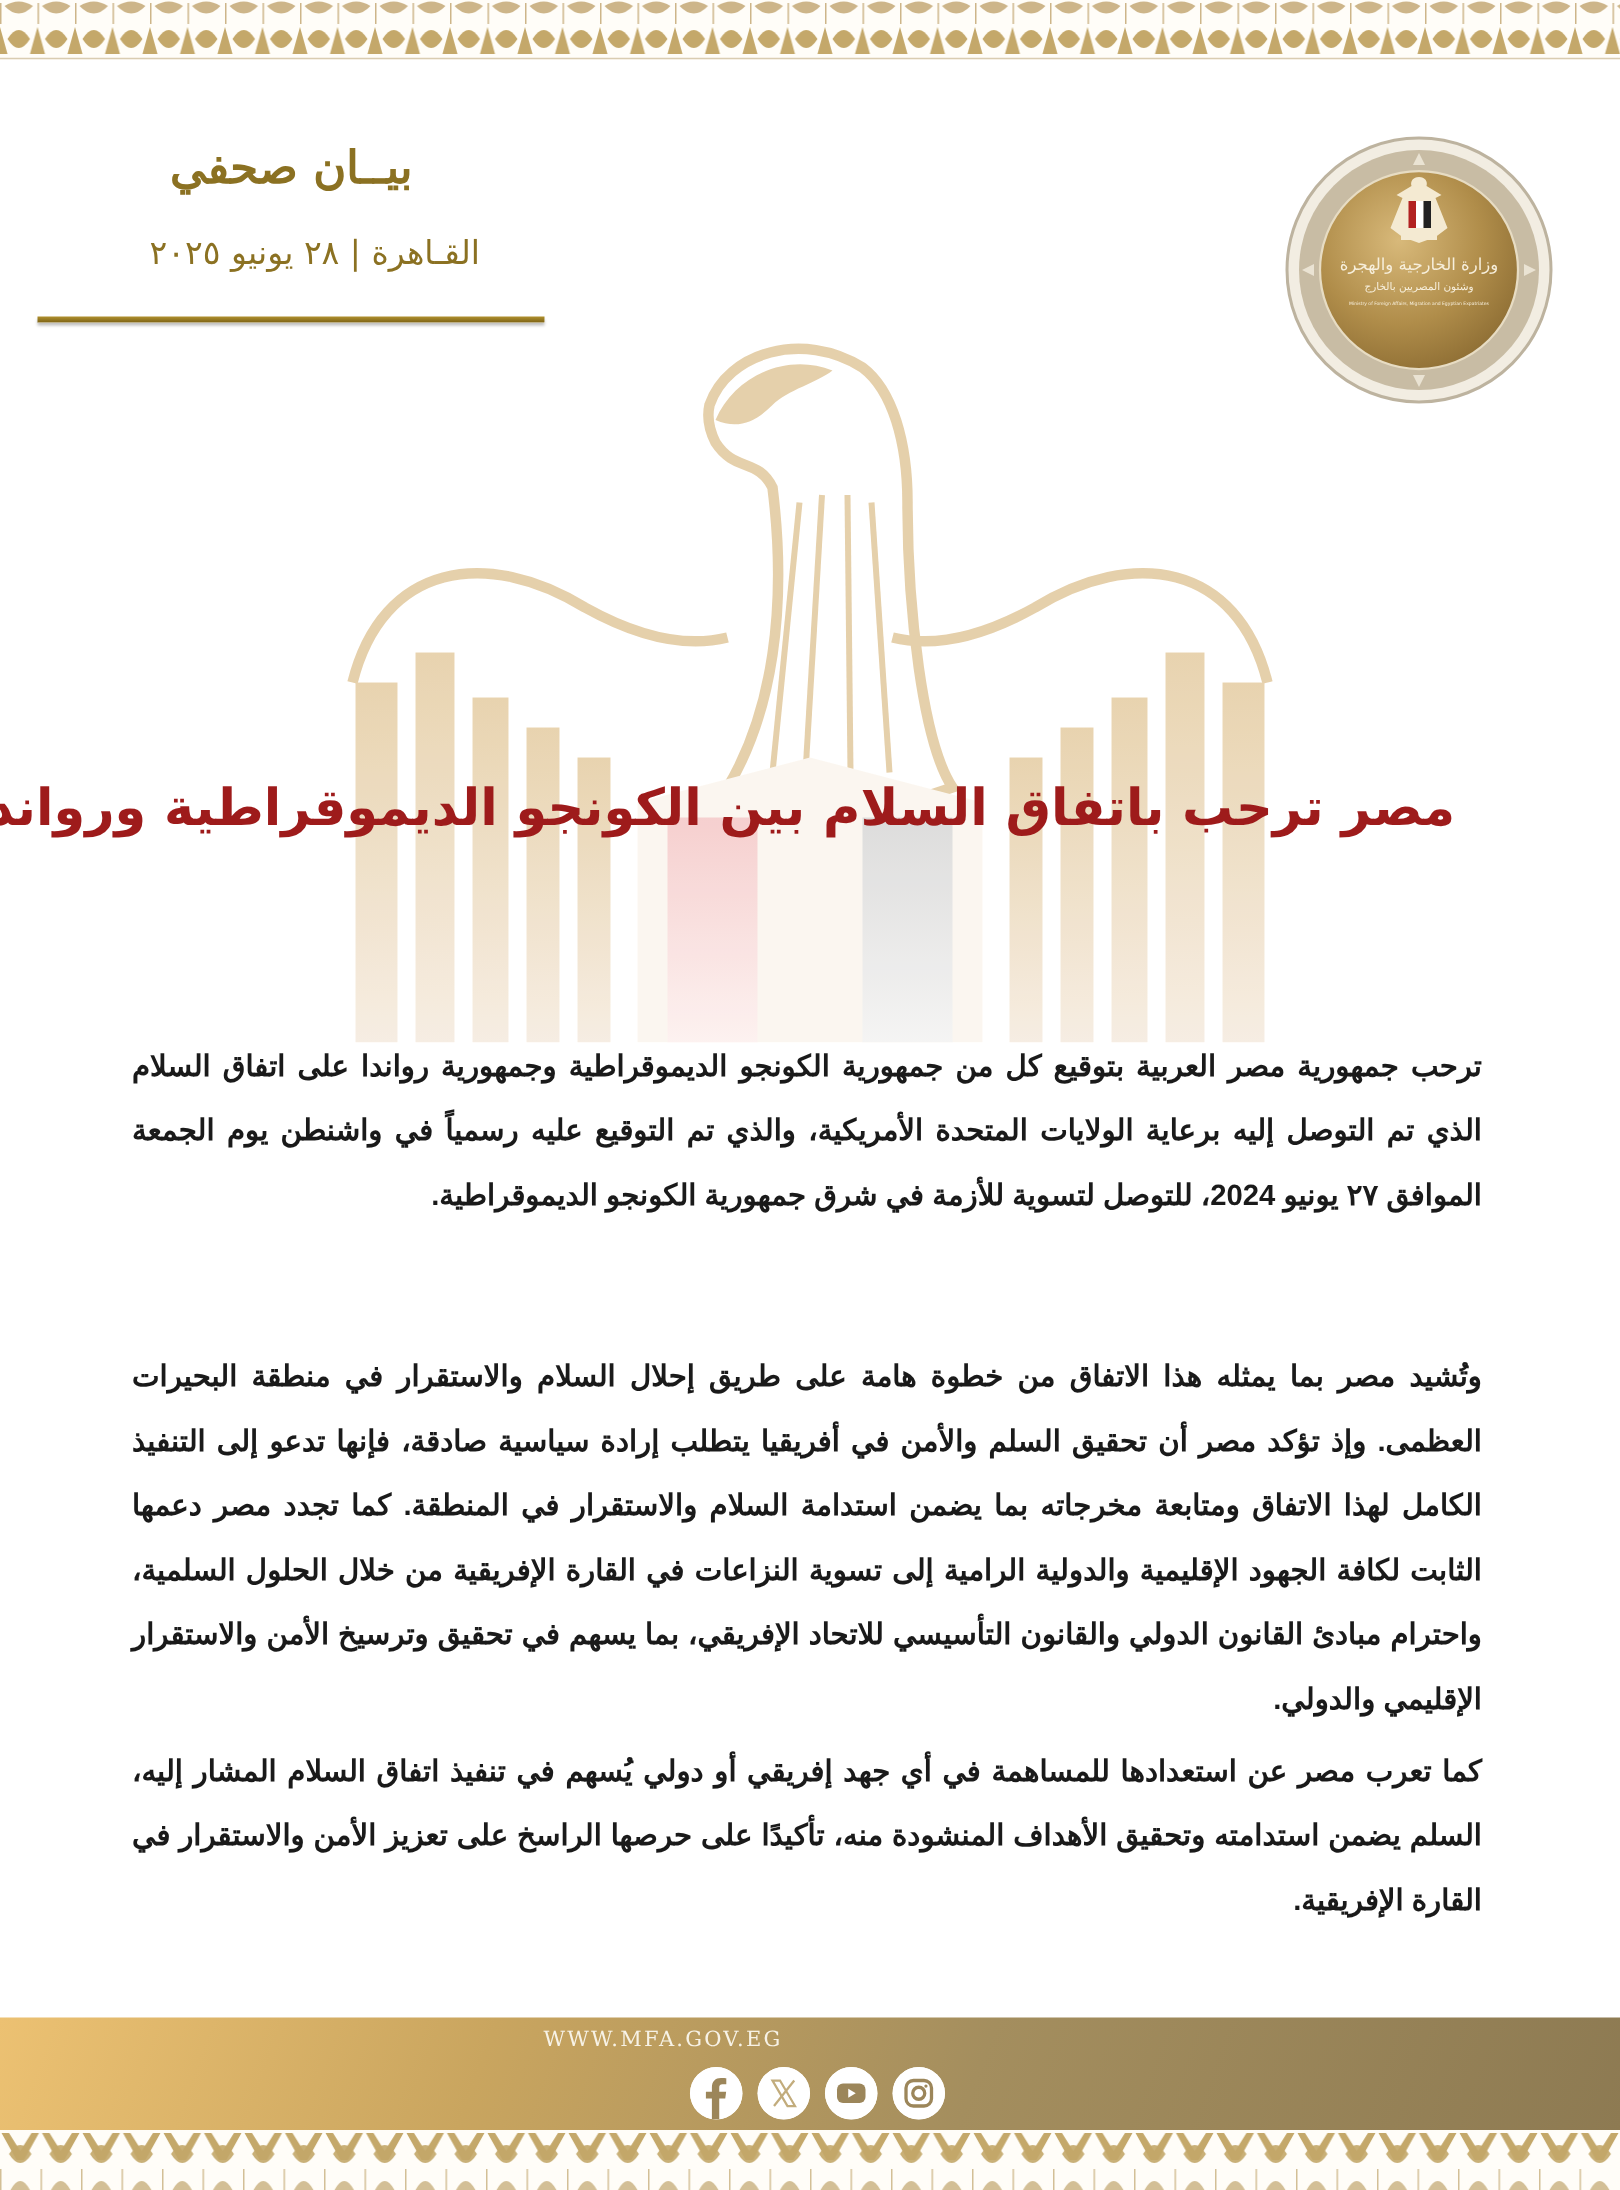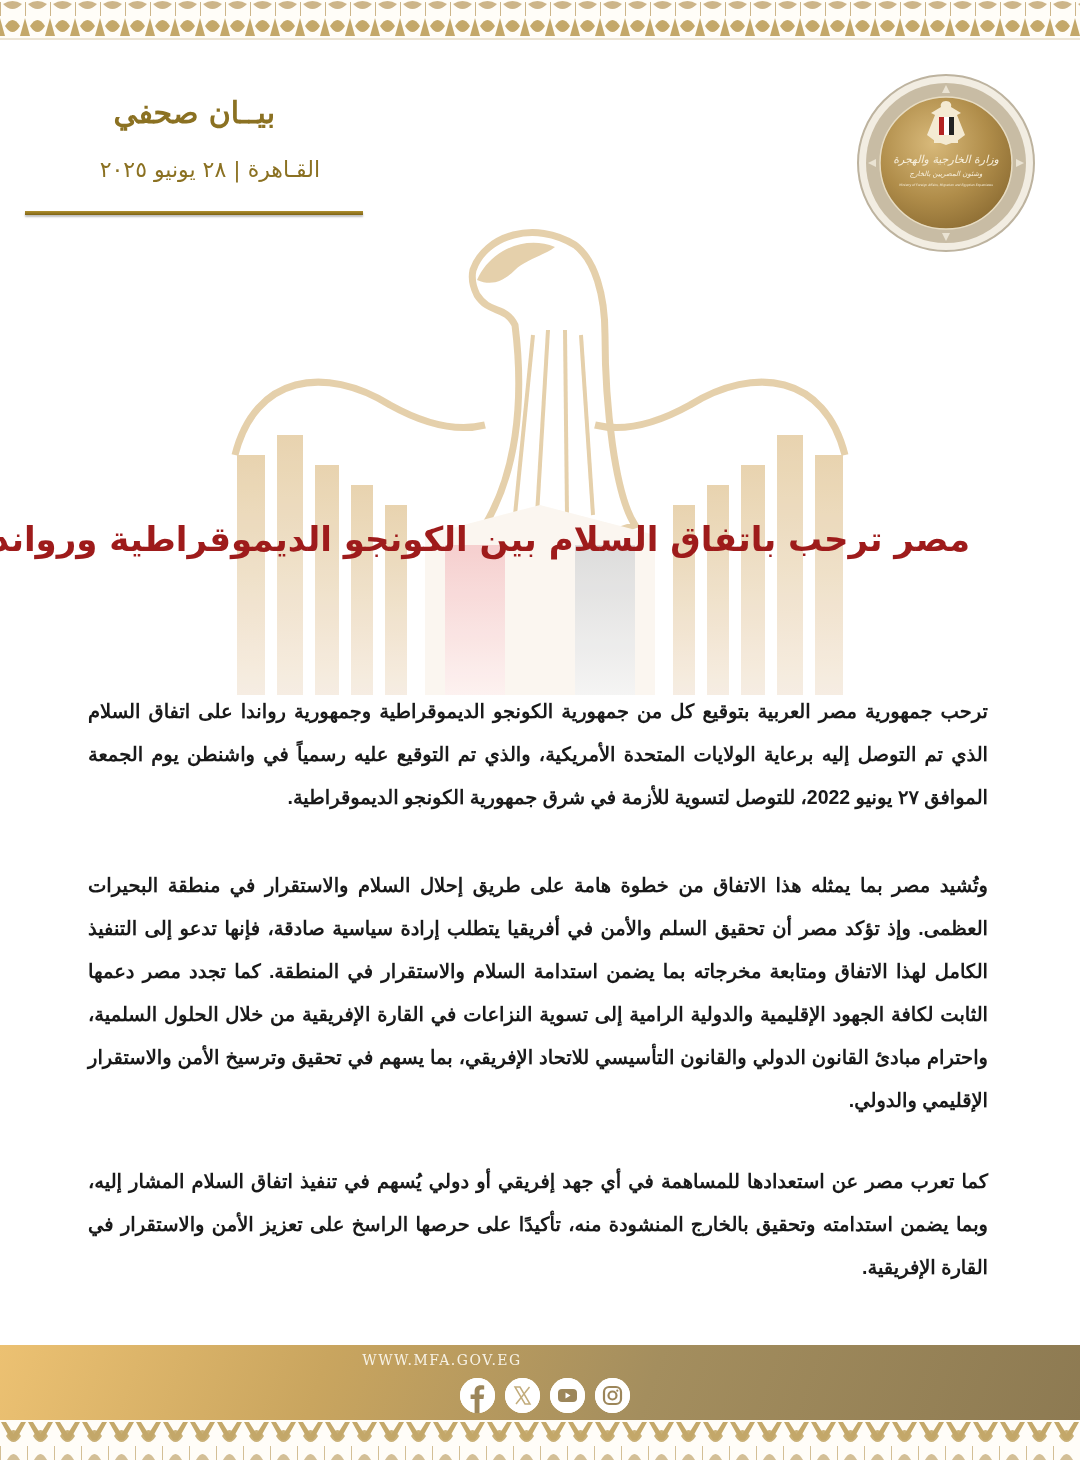--- a/index.html
+++ b/index.html
@@ -32,21 +32,21 @@
     font-size:22px; color:#8b7122; white-space:nowrap;
   }
   #header-rule {
     position:absolute; left:0; top:126px; width:338px; height:4px;
     background:linear-gradient(#b0902e,#7e6416);
     box-shadow:0 2px 2px rgba(0,0,0,0.25);
   }
 
   
   #ministry-seal {
-    position:absolute; left:856px; top:73px; width:180px; height:180px;font-style:italic;
+    position:absolute; left:856px; top:90px; width:180px; height:180px;
   }
 
   
   #watermark-eagle {
     position:absolute; left:215px; top:215px; width:650px; height:480px;
     opacity:0.9;
   }
 
   
   #headline {
@@ -58,21 +58,21 @@
   #headline .hl-line { display:block; white-space:nowrap; }
 
   
   .body-para {
     position:absolute; left:88px; width:900px;
     direction:rtl; text-align:justify; text-align-last:right;
     font-family:"Liberation Sans", sans-serif; font-weight:bold;
     font-size:19.5px; line-height:43px; color:#1a1a1a; margin:0;
   }
   #para-1 { top:690px; }
-  #para-2 { top:864px; }
+  #para-2 { top:897px; }
   #para-3 { top:1160px; }
 
   
   #footer-band {
     position:absolute; left:0; top:1345px; width:1080px; height:77px;
     background:linear-gradient(110deg,#ecc172 0%,#c9a55f 30%,#a48e5e 60%,#8d7a52 100%);
   }
   #footer-url {
     position:absolute; left:0; width:884px; top:1352px; text-align:center;
     font-family:"DejaVu Serif", serif; font-size:14px; letter-spacing:1.5px;
@@ -189,23 +189,23 @@
     <path d="M210 320 L325 290 L440 320 L440 480 L210 480Z" fill="#fbf6ef"></path>
     <rect x="230" y="330" width="60" height="150" fill="url(#redfade)" opacity="0.9"></rect>
     <rect x="360" y="330" width="60" height="150" fill="url(#grayfade)" opacity="0.9"></rect>
   </svg>
 </div>
 
 <h2 id="headline">
   <span class="hl-line">مصر ترحب باتفاق السلام بين الكونجو الديموقراطية ورواندا</span>
 </h2>
 
-<p id="para-1" class="body-para">ترحب جمهورية مصر العربية بتوقيع كل من جمهورية الكونجو الديموقراطية وجمهورية رواندا على اتفاق السلام الذي تم التوصل إليه برعاية الولايات المتحدة الأمريكية، والذي تم التوقيع عليه رسمياً في واشنطن يوم الجمعة الموافق ٢٧ يونيو 2022، للتوصل لتسوية للأزمة في شرق جمهورية الكونجو الديموقراطية.</p>
+<p id="para-1" class="body-para">ترحب جمهورية مصر العربية بتوقيع كل من جمهورية الكونجو الديموقراطية وجمهورية رواندا على اتفاق السلام الذي تم التوصل إليه برعاية الولايات المتحدة الأمريكية، والذي تم التوقيع عليه رسمياً في واشنطن يوم الجمعة الموافق ٢٧ يونيو 2024، للتوصل لتسوية للأزمة في شرق جمهورية الكونجو الديموقراطية.</p>
 <p id="para-2" class="body-para">وتُشيد مصر بما يمثله هذا الاتفاق من خطوة هامة على طريق إحلال السلام والاستقرار في منطقة البحيرات العظمى. وإذ تؤكد مصر أن تحقيق السلم والأمن في أفريقيا يتطلب إرادة سياسية صادقة، فإنها تدعو إلى التنفيذ الكامل لهذا الاتفاق ومتابعة مخرجاته بما يضمن استدامة السلام والاستقرار في المنطقة. كما تجدد مصر دعمها الثابت لكافة الجهود الإقليمية والدولية الرامية إلى تسوية النزاعات في القارة الإفريقية من خلال الحلول السلمية، واحترام مبادئ القانون الدولي والقانون التأسيسي للاتحاد الإفريقي، بما يسهم في تحقيق وترسيخ الأمن والاستقرار الإقليمي والدولي.</p>
-<p id="para-3" class="body-para">كما تعرب مصر عن استعدادها للمساهمة في أي جهد إفريقي أو دولي يُسهم في تنفيذ اتفاق السلام المشار إليه، وبما يضمن استدامته وتحقيق بالخارج المنشودة منه، تأكيدًا على حرصها الراسخ على تعزيز الأمن والاستقرار في القارة الإفريقية.</p>
+<p id="para-3" class="body-para">كما تعرب مصر عن استعدادها للمساهمة في أي جهد إفريقي أو دولي يُسهم في تنفيذ اتفاق السلام المشار إليه، السلم يضمن استدامته وتحقيق الأهداف المنشودة منه، تأكيدًا على حرصها الراسخ على تعزيز الأمن والاستقرار في القارة الإفريقية.</p>
 
 <div id="footer-band"></div>
 <div id="footer-url">WWW.MFA.GOV.EG</div>
 <div id="social-row">
   <div class="social-icon">
     <svg width="35" height="35" viewBox="0 0 35 35">
       <circle cx="17.5" cy="17.5" r="17.5" fill="#fff"></circle>
       <path d="M19.5 35 V21 h4 l0.6-4.5 h-4.6 v-2.8 c0-1.3 0.4-2.2 2.2-2.2 h2.5 v-4 c-0.4-0.1-1.9-0.2-3.6-0.2 c-3.6 0-6 2.2-6 6.2 v3 h-4 V21 h4 v14z" fill="#9c865a"></path>
     </svg>
   </div>

